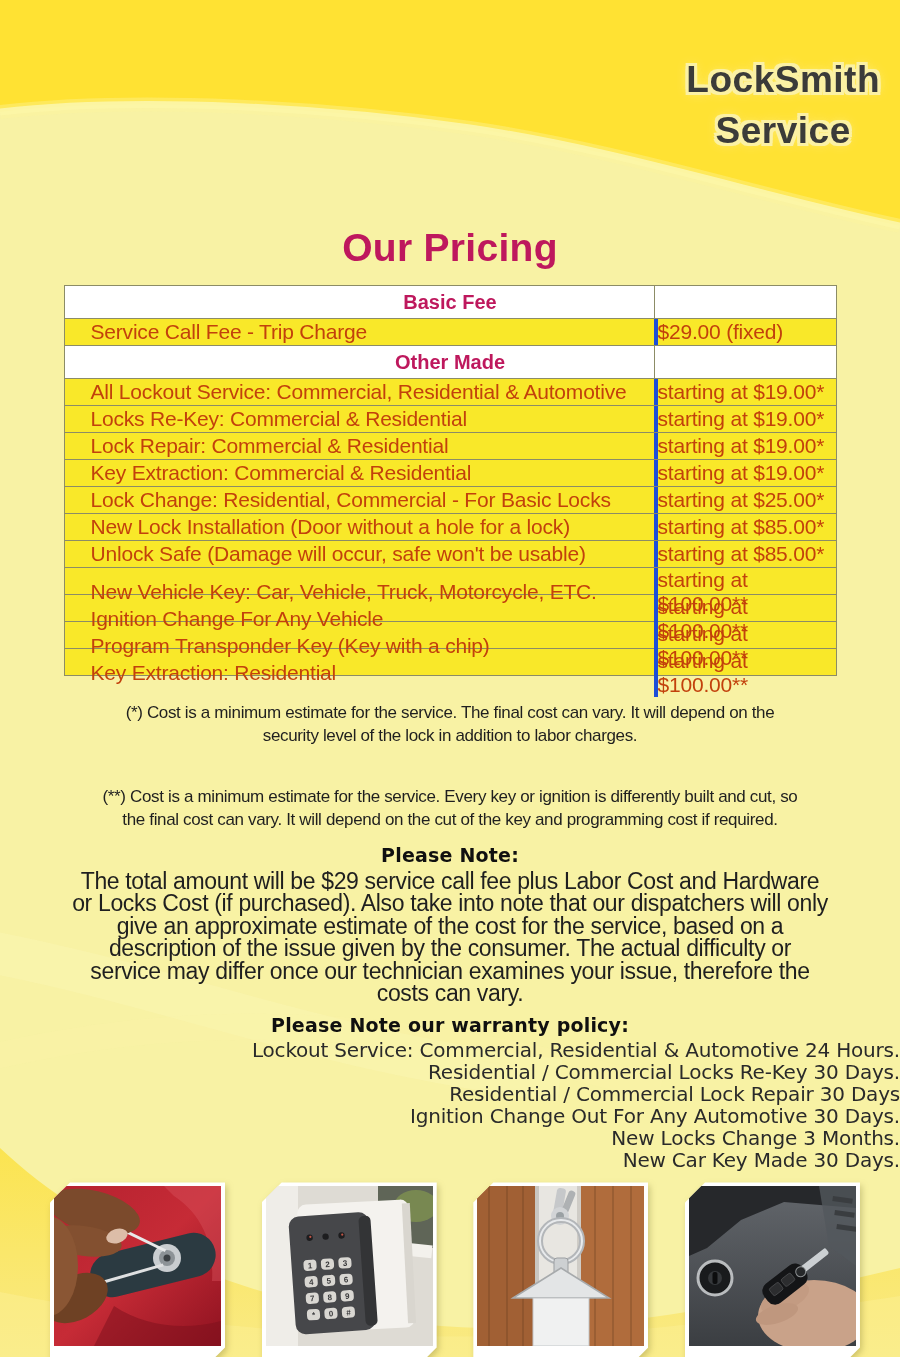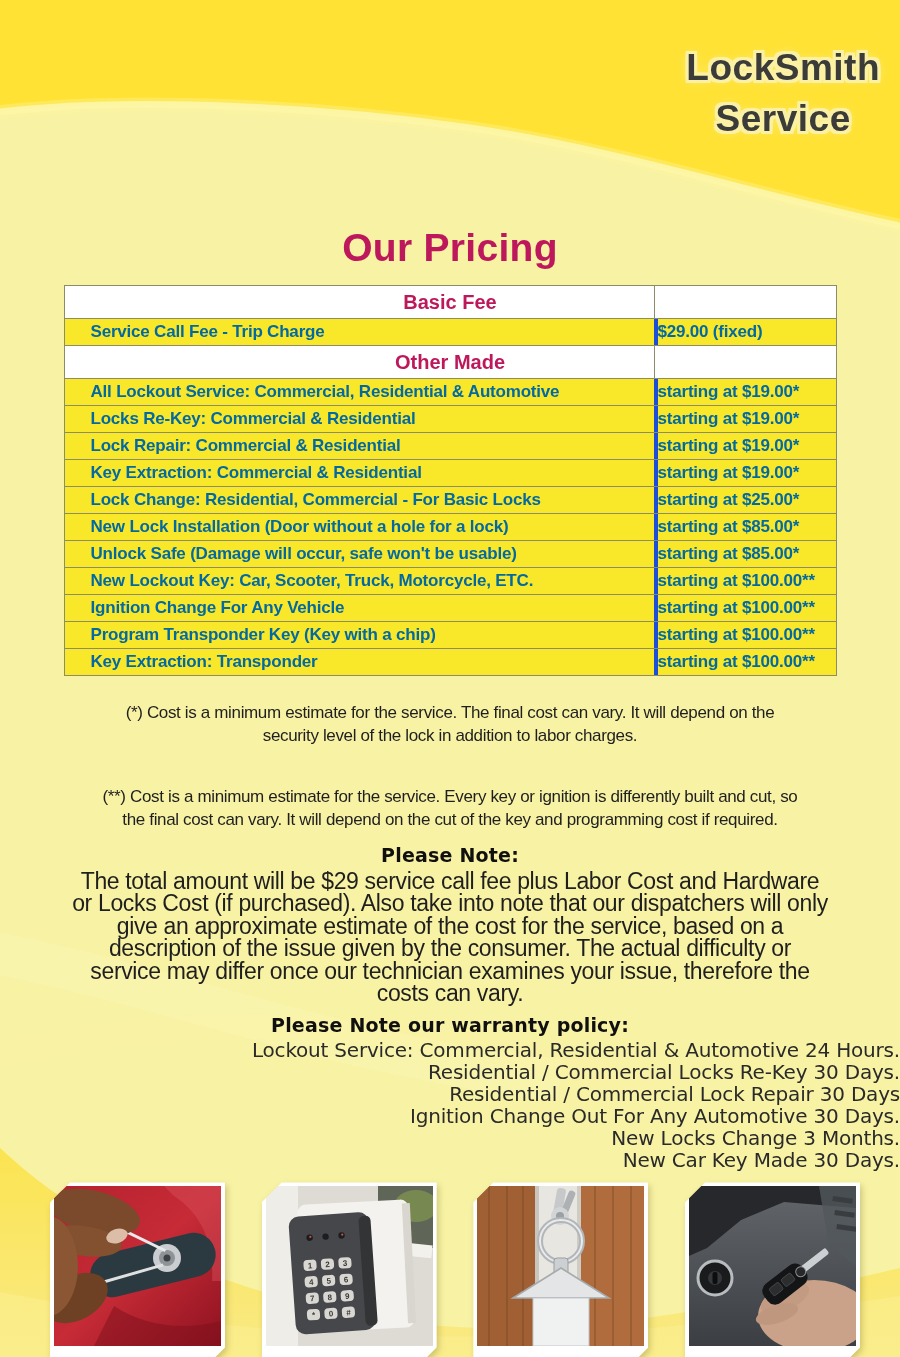--- a/index.html
+++ b/index.html
@@ -2,37 +2,37 @@
 <html><head>
 <meta charset="utf-8">
 <style>
   html,body{margin:0;padding:0;background:#fff;}
   .page{position:relative;width:900px;height:1357px;overflow:hidden;background:#F8F2A4;
         font-family:"Liberation Sans",sans-serif;}
   .bg{position:absolute;inset:0;z-index:0;}
   .content{position:relative;z-index:1;padding-top:226px;}
 
   
-  .brand{position:absolute;top:42px;right:20px;z-index:2;text-align:center;
+  .brand{position:absolute;top:54px;right:20px;z-index:2;text-align:center;
          font-weight:bold;font-size:37px;line-height:51px;color:#3B3B39;letter-spacing:.5px;
          text-shadow:-3px -3px 0 #FBF1A4, 3px -3px 0 #FBF1A4, -3px 3px 0 #FBF1A4, 3px 3px 0 #FBF1A4,
                      0 -3px 0 #FBF1A4, 0 3px 0 #FBF1A4, -3px 0 0 #FBF1A4, 3px 0 0 #FBF1A4,
                      0 0 12px rgba(253,244,170,.95);}
 
   .title{margin:0 0 15px 0;text-align:center;font-size:39px;font-weight:bold;
          color:#be185d;letter-spacing:.3px;}
 
   
   .ptable{width:771px;margin:0 auto;border:1px solid #8C8C66;background:#fff;}
   .thead{position:relative;height:32px;line-height:32px;text-align:center;font-weight:bold;
          font-size:20px;color:#be185d;background:#fff;border-top:1px solid #8C8C66;}
   .thead.first{border-top:none;}
   .thead::after{content:"";position:absolute;top:0;bottom:0;left:589px;width:1px;background:#8C8C66;}
   .trow{display:grid;grid-template-columns:589px 1fr;background:#F9E829;border-top:1px solid #8C8C66;
-        height:26px;font-size:17px;color:#0369a1;letter-spacing:-.2px;font-weight:bold;}
+        height:26px;font-size:21px;color:#c2410c;letter-spacing:-.2px;}
   .trow .svc{padding-left:26px;display:flex;align-items:center;}
   .trow .prc{border-left:4px solid #1d4ed8;display:flex;align-items:center;}
 
   
   .note{margin:0 auto;text-align:center;color:#1F1F1F;font-size:17px;line-height:23px;letter-spacing:-.35px;}
   .note1{max-width:668px;margin-top:25px;margin-bottom:12px;}
   .note2{max-width:706px;margin-bottom:11px;margin-top:38px;}
   .pn-h{margin:0;text-align:center;font-family:"DejaVu Sans",sans-serif;font-weight:bold;
         font-size:19px;line-height:27px;color:#101010;letter-spacing:.2px;}
   .pn-b{max-width:756px;margin:1px auto 8px auto;text-align:center;font-size:23px;line-height:22.4px;
@@ -116,33 +116,33 @@
       </div>
       <div class="trow">
         <div class="svc">New Lock Installation (Door without a hole for a lock)</div>
         <div class="prc">starting at $85.00*</div>
       </div>
       <div class="trow">
         <div class="svc">Unlock Safe (Damage will occur, safe won't be usable)</div>
         <div class="prc">starting at $85.00*</div>
       </div>
       <div class="trow">
-        <div class="svc">New Lockout Key: Car, Scooter, Truck, Motorcycle, ETC.</div>
+        <div class="svc">New Vehicle Key: Car, Vehicle, Truck, Motorcycle, ETC.</div>
         <div class="prc">starting at $100.00**</div>
       </div>
       <div class="trow">
         <div class="svc">Ignition Change For Any Vehicle</div>
         <div class="prc">starting at $100.00**</div>
       </div>
       <div class="trow">
         <div class="svc">Program Transponder Key (Key with a chip)</div>
         <div class="prc">starting at $100.00**</div>
       </div>
       <div class="trow">
-        <div class="svc">Key Extraction: Transponder</div>
+        <div class="svc">Key Extraction: Residential</div>
         <div class="prc">starting at $100.00**</div>
       </div>
     </div>
 
     <p class="note note1">(*) Cost is a minimum estimate for the service. The final cost can vary. It will depend on the security level of the lock in addition to labor charges.</p>
     <p class="note note2">(**) Cost is a minimum estimate for the service. Every key or ignition is differently built and cut, so the final cost can vary. It will depend on the cut of the key and programming cost if required.</p>
 
     <p class="pn-h">Please Note:</p>
     <p class="pn-b">The total amount will be $29 service call fee plus Labor Cost and Hardware or Locks Cost (if purchased). Also take into note that our dispatchers will only give an approximate estimate of the cost for the service, based on a description of the issue given by the consumer. The actual difficulty or service may differ once our technician examines your issue, therefore the costs can vary.</p>
 

